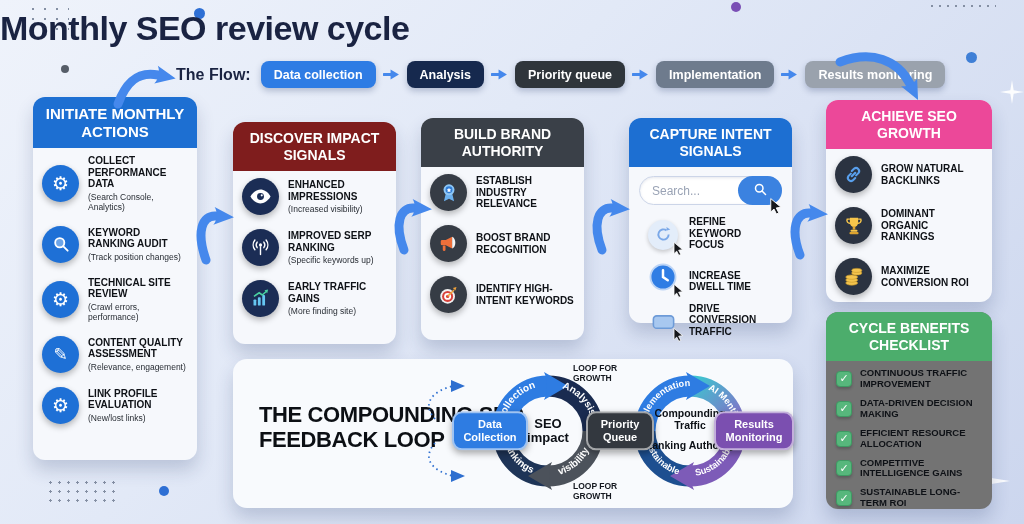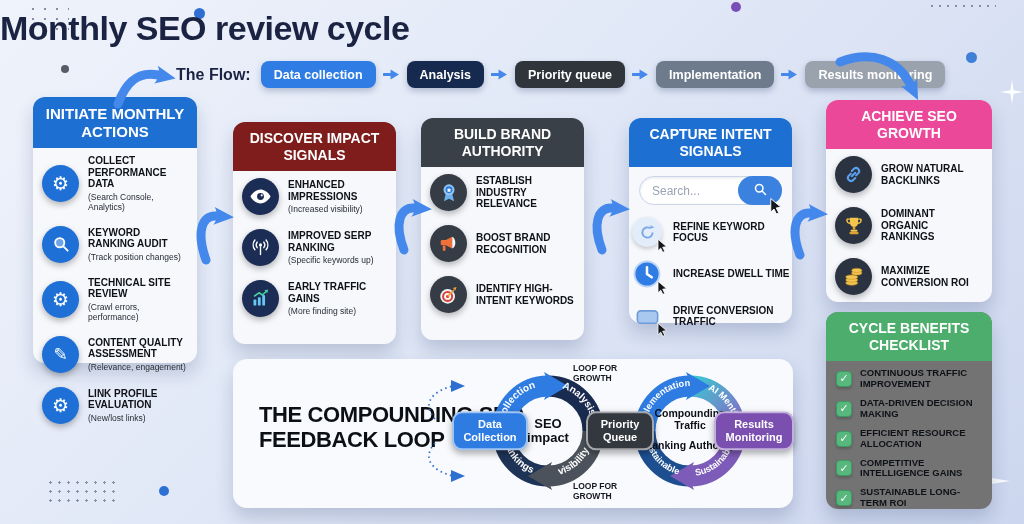--- a/index.html
+++ b/index.html
@@ -42,21 +42,21 @@
 
   
   .search { position:relative; display:flex; margin:9px 10px 6px; height:29px;
     border-radius:15px; background:#fff; border:1px solid #ccd5e8; align-items:center;
     box-shadow:inset 0 1px 3px rgba(40,60,110,.12); }
   .search input { flex:1; border:0; outline:0; background:transparent; padding:0 0 0 12px;
     font-size:12px; color:#39404d; font-family:"Liberation Sans",sans-serif; width:60px; }
   .search input::placeholder { color:#9aa3b5; }
   .search-btn { width:44px; height:29px; margin-right:-1px; border:0; border-radius:15px;
     background:#3b82e0; display:flex; align-items:center; justify-content:center; cursor:pointer; }
-  .cap-item { display:flex; gap:10px; padding:5px 2px; align-items:center; }
+  .cap-item { display:flex; gap:10px; padding:5px 18px; align-items:flex-end; }
   .cap-ic { width:32px; height:32px; flex:none; position:relative; display:flex;
     align-items:center; justify-content:center; }
   .cap-round { background:#e3edfa; border-radius:50%; width:30px; height:30px;
     display:flex; align-items:center; justify-content:center; box-shadow:0 2px 4px rgba(0,0,0,.2); }
   .cursor { position:absolute; width:16px; height:16px; right:-7px; bottom:-6px; }
   .cursor-lg { position:absolute; width:19px; height:19px; right:-4px; bottom:-12px; }
 
   
   .chk-item { display:flex; gap:8px; padding:4px 10px; align-items:center; }
   .chk { width:16px; height:16px; flex:none; border-radius:4px; background:#57b77c;
@@ -134,21 +134,21 @@
     <span class="flow-pill fp3">Implementation</span>
     <span class="flow-arrow">
         <svg width="17" height="13" viewBox="0 0 18 14">
           <path d="M1 7h8" stroke="#4588ec" stroke-width="3.4" stroke-linecap="round"></path>
           <path d="M8 1.5L17 7l-9 5.5z" fill="#4588ec"></path>
         </svg>
       </span>
     <span class="flow-pill fp4">Results monitoring</span>
   </div>
 
-  <div class="panel" style="left:33px;top:97px;width:164px;height:266px;">
+  <div class="panel" style="left:33px;top:97px;width:164px;height:363px;">
     <div class="panel-header hd-blue" style="font-size:15px;">INITIATE MONTHLY ACTIONS</div>
     <div class="item">
       <span class="icon-c ic-blue">⚙</span>
       <span class="txt">
           <span class="t">COLLECT PERFORMANCE DATA</span>
           <span class="s">(Search Console, Analytics)</span>
         </span>
     </div>
     <div class="item">
       <span class="icon-c ic-blue">

